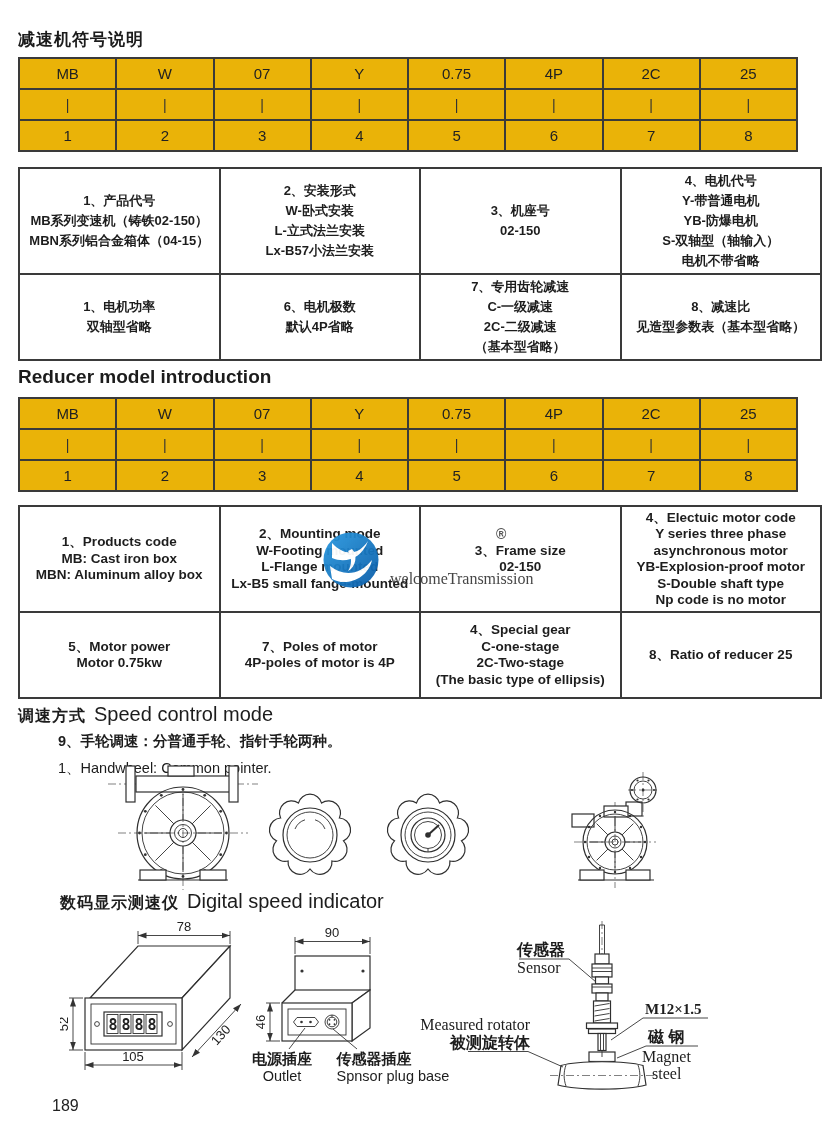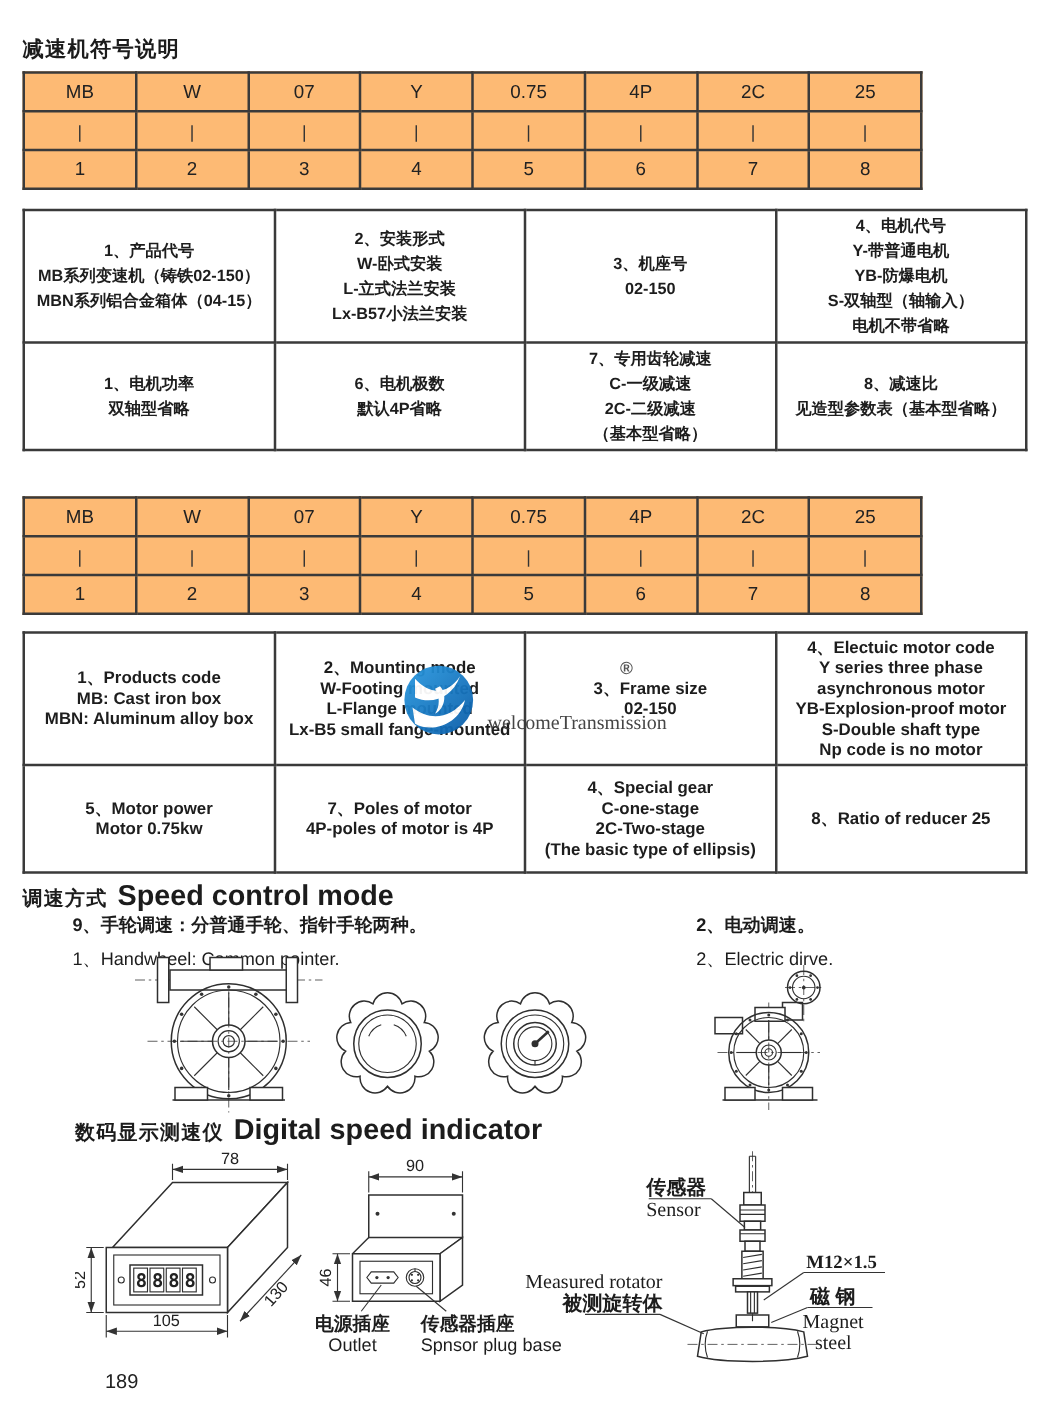--- a/index.html
+++ b/index.html
@@ -7,24 +7,24 @@
     position:relative; width:840px; height:1126px; background:#fff;
     font-family:"Liberation Sans","DejaVu Sans",sans-serif; color:#1c1c1c;
     overflow:hidden;
   }
   .abs { position:absolute; }
 
   
   .h-cn  { font-size:17px; font-weight:bold; letter-spacing:1px; }
   .h-en  { font-size:19px; font-weight:bold; }
   .h-mix .cn { font-size:16px; font-weight:bold; letter-spacing:1px; }
-  .h-mix .en { font-size:23px; font-weight:bold; margin-left:8px; }
-
-  
-  table.codes { border-collapse:collapse; table-layout:fixed; width:720px; background:#fdba74; }
+  .h-mix .en { font-size:20px; font-weight:normal; margin-left:8px; }
+
+  
+  table.codes { border-collapse:collapse; table-layout:fixed; width:780px; background:#eab308; }
   table.codes td {
     border:2px solid #3a3a3a; text-align:center; height:29px; padding:0;
     font-size:15px; color:#222;
   }
   table.codes tr.barrow td { font-size:14px; color:#333; }
 
   
   table.legend { border-collapse:collapse; table-layout:fixed; width:804px; background:#fff; }
   table.legend td {
     border:2px solid #3a3a3a; text-align:center; vertical-align:middle;
@@ -135,20 +135,21 @@
       <td>7、专用齿轮减速
 C-一级减速
 2C-二级减速
 （基本型省略）</td>
       <td>8、减速比
 见造型参数表（基本型省略）</td>
     </tr>
   </tbody>
     </table>
 
+  <div class="abs h-en" style="left:18px; top:366px;">Reducer model introduction</div>
 
   <table class="codes abs" style="left:18px; top:397px;">
     <tbody>
         <tr>
       <td>MB</td>
       <td>W</td>
       <td>07</td>
       <td>Y</td>
       <td>0.75</td>
       <td>4P</td>
@@ -228,24 +229,20 @@
     <span class="wm-sub">welcomeTransmission</span>
   </div>
 
   <div class="abs h-mix" style="left:18px; top:703px;">
     <span class="cn">调速方式</span><span class="en">Speed control mode</span>
   </div>
 
   <div class="abs speed-note" style="left:58px; top:728px;">
     <div class="cn">9、手轮调速：分普通手轮、指针手轮两种。</div>
     <div>1、Handwheel: Common pointer.</div>
-  </div>
-  <div class="abs speed-note" style="left:557px; top:728px;">
-    <div class="cn">2、电动调速。</div>
-    <div>2、Electric dirve.</div>
   </div>
 
   <svg class="abs" style="left:80px; top:762px;" width="620" height="130" viewBox="0 0 620 130">
 
     <g>
       <line class="cl" x1="38" y1="71" x2="168" y2="71"></line>
       <line class="cl" x1="103" y1="4" x2="103" y2="128"></line>
       <line class="cl" x1="28" y1="22" x2="178" y2="22"></line>
       <rect class="fw" x="56" y="14" width="94" height="16"></rect>
       <rect class="fw" x="46" y="4" width="9" height="36"></rect>
@@ -487,15 +484,15 @@
       <line class="dm" x1="408" y1="133.5" x2="468" y2="133.5"></line>
       <line class="dm" x1="468" y1="133.5" x2="503" y2="149"></line>
       <text class="lbl-cn" x="588" y="124" style="font-size:16px">磁  钢</text>
       <line class="dm" x1="586" y1="128" x2="638" y2="128"></line>
       <line class="dm" x1="586" y1="128" x2="557" y2="140"></line>
       <text class="lbl-serif" x="582" y="144">Magnet</text>
       <text class="lbl-serif" x="592" y="161">steel</text>
     </g>
   </svg>
 
-  <div class="abs pagenum" style="left:52px; top:1097px;margin-left:32px;">189</div>
+  <div class="abs pagenum" style="left:52px; top:1097px;">189</div>
 
 </div>
 
 </body></html>

